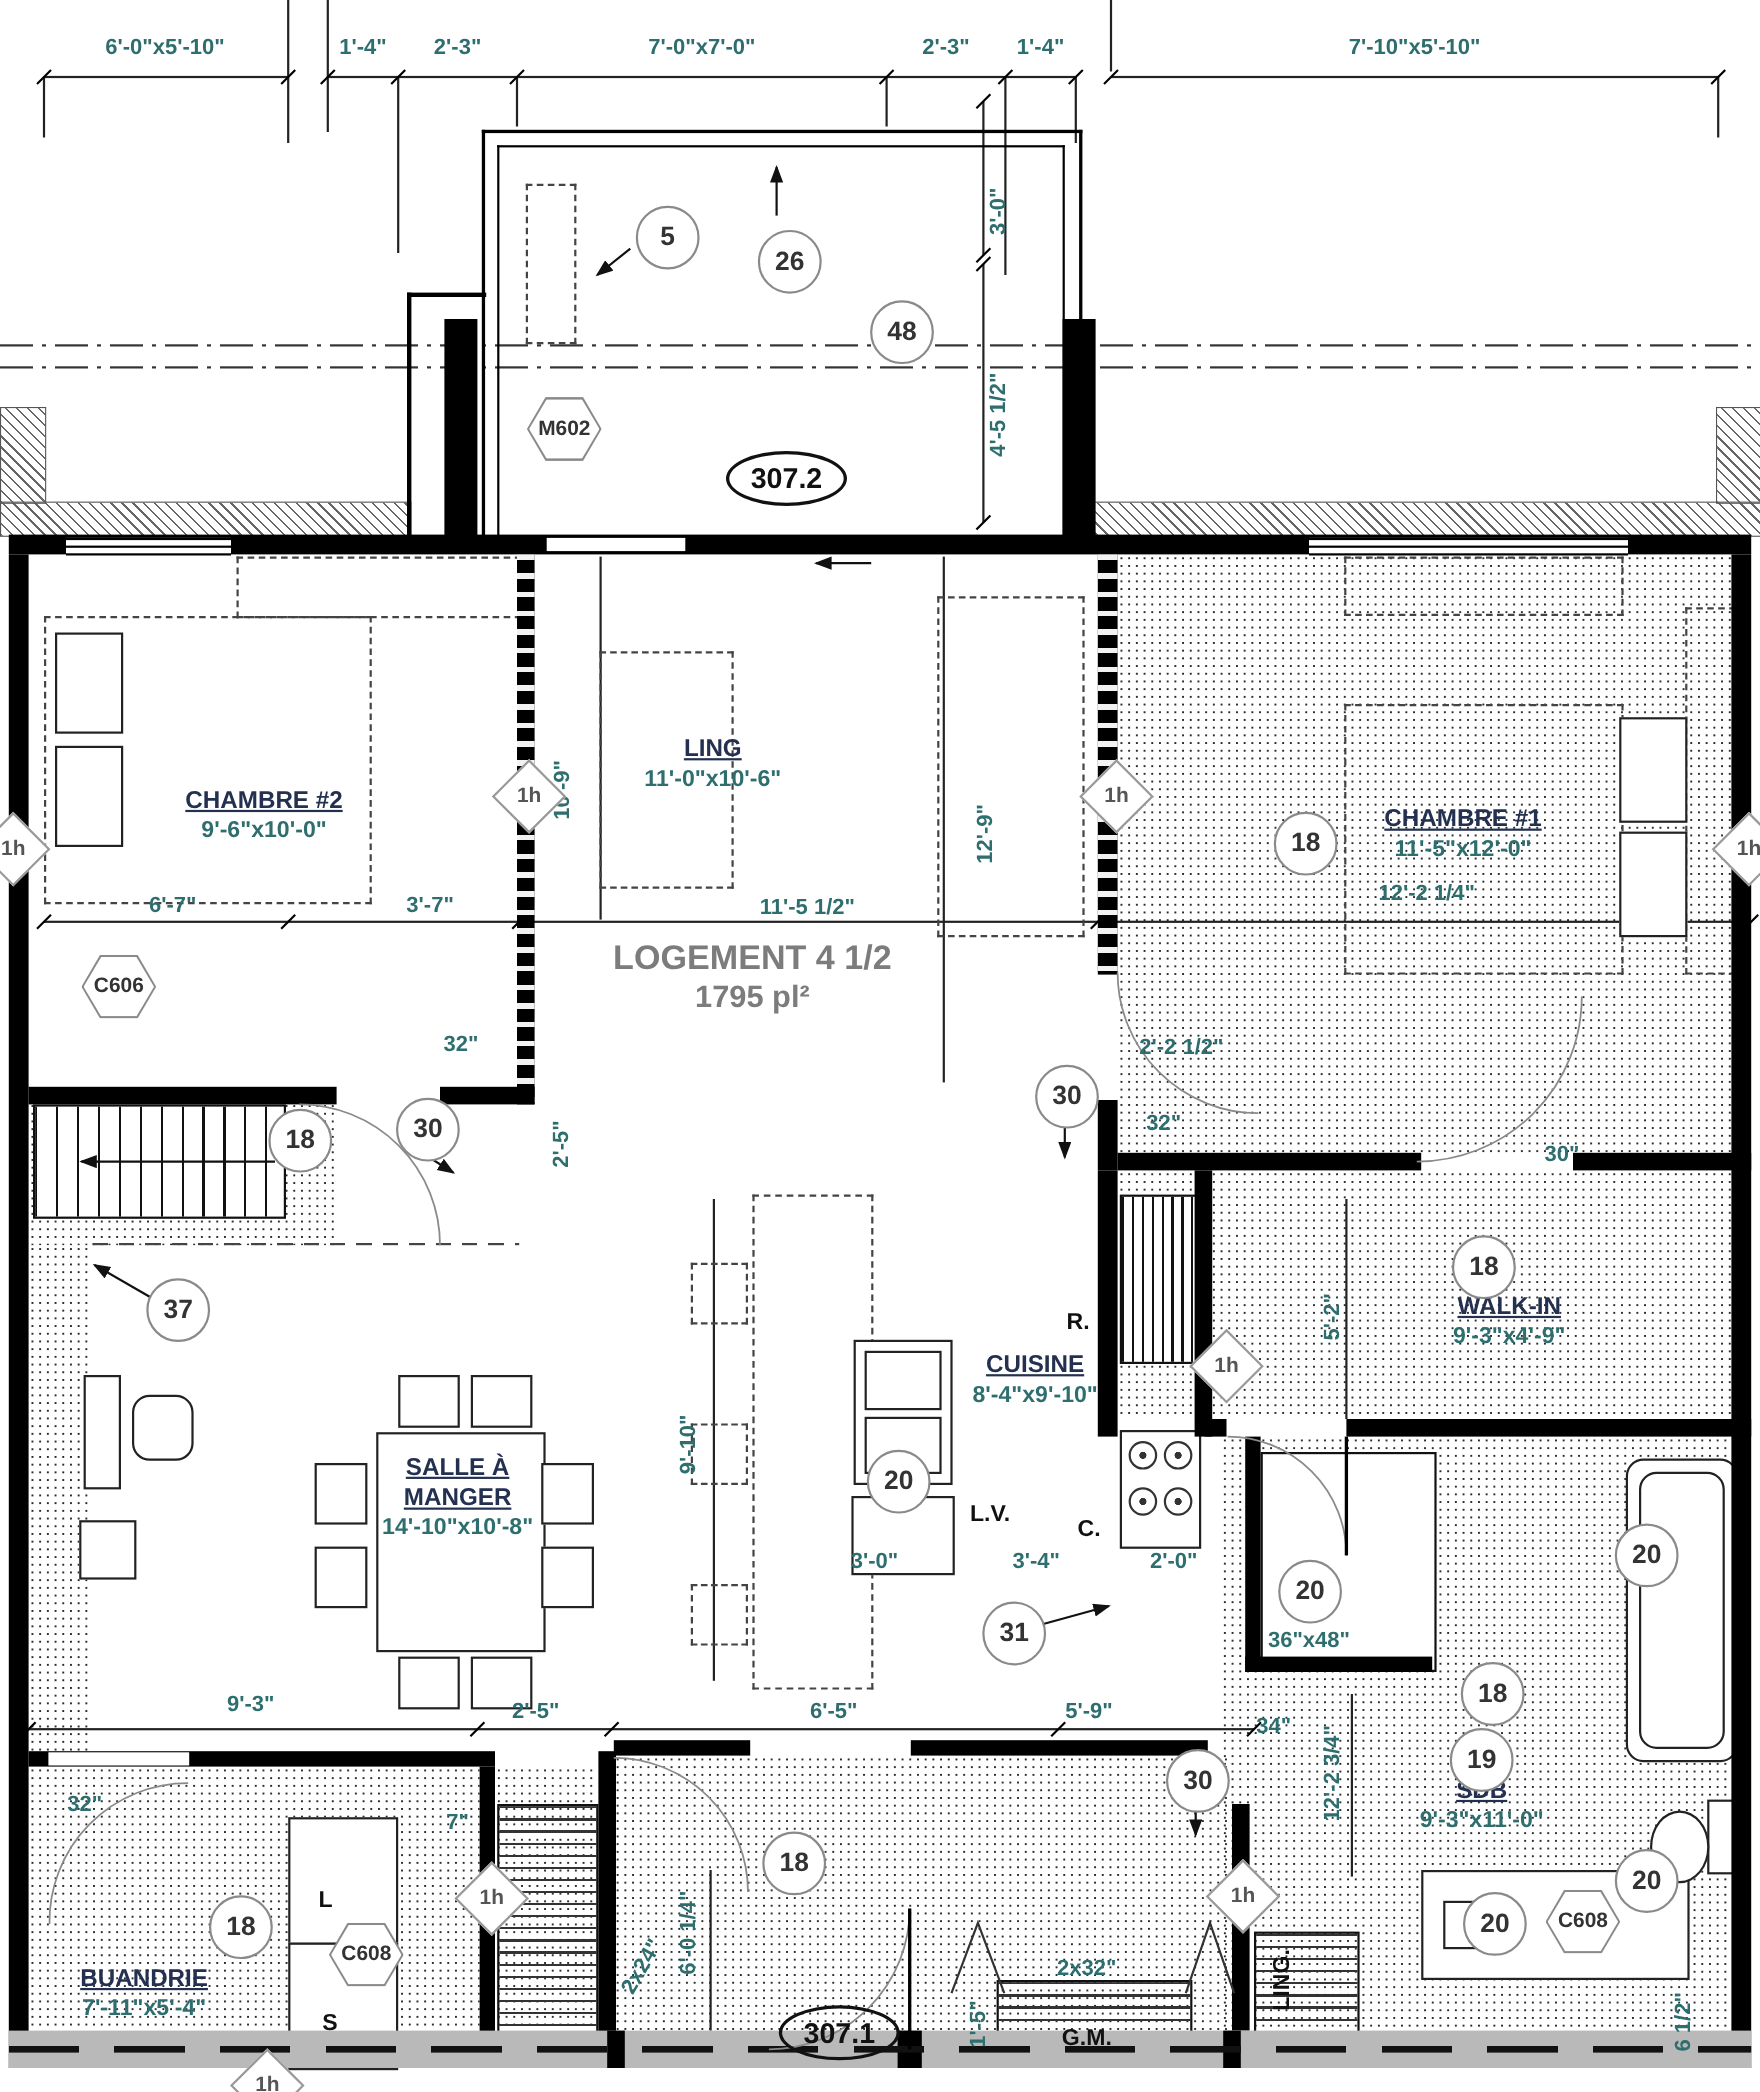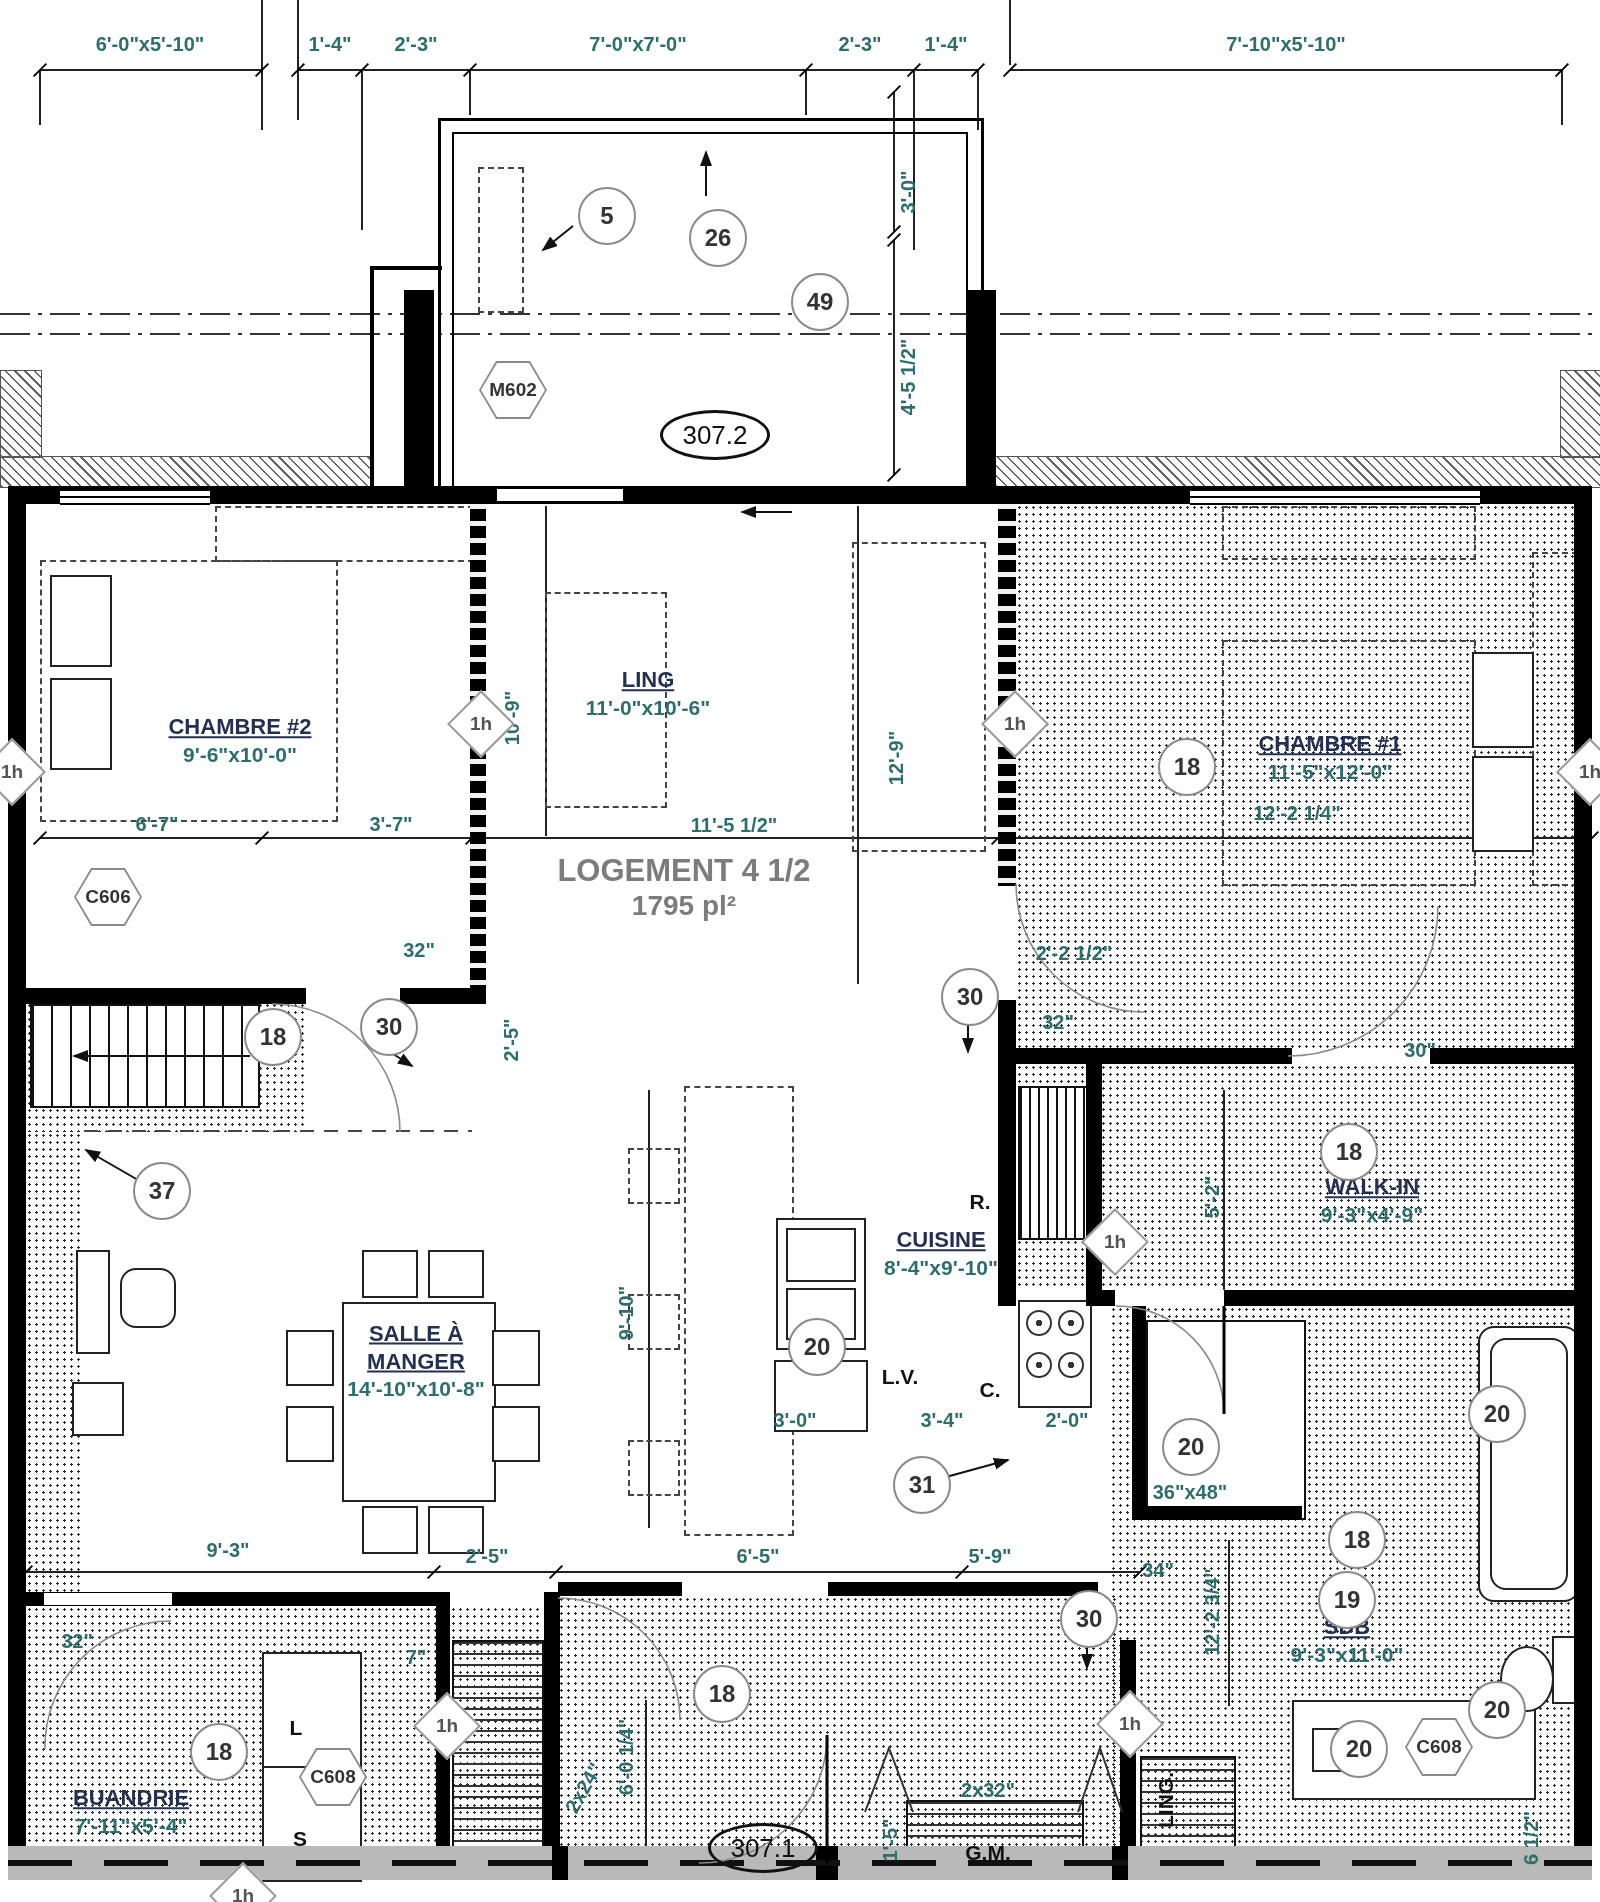--- a/index.html
+++ b/index.html
@@ -40,21 +40,21 @@
   .callout{position:absolute;width:54px;height:54px;border:2px solid #8a8a8a;border-radius:50%;background:#fff;
            display:flex;align-items:center;justify-content:center;font-size:24px;font-weight:bold;color:#333;z-index:8}
   .dia{position:absolute;width:44px;height:44px;background:#fff;border:2px solid #999;transform:rotate(45deg);
        z-index:8;display:flex;align-items:center;justify-content:center}
   .dia span{transform:rotate(-45deg);font-size:19px;font-weight:bold;color:#555}
   .hex{position:absolute;width:68px;height:58px;z-index:8}
   .hex .o{position:absolute;inset:0;background:#8a8a8a;clip-path:polygon(25% 0,75% 0,100% 50%,75% 100%,25% 100%,0 50%)}
   .hex .i{position:absolute;inset:2px;background:#fff;clip-path:polygon(25% 0,75% 0,100% 50%,75% 100%,25% 100%,0 50%)}
   .hex span{position:absolute;inset:0;display:flex;align-items:center;justify-content:center;font-size:19px;font-weight:bold;color:#333}
   .oval{position:absolute;width:104px;height:44px;border:3px solid #111;border-radius:50%;
-        display:flex;align-items:center;justify-content:center;font-size:26px;font-weight:normal;color:#111;z-index:8;background:transparent}
+        display:flex;align-items:center;justify-content:center;font-size:26px;font-weight:bold;color:#111;z-index:8;background:transparent}
   .slabel{position:absolute;transform:translate(-50%,-50%);font-size:21px;font-weight:bold;color:#111;white-space:nowrap;z-index:7}
   .slabel.r{transform:translate(-50%,-50%) rotate(-90deg)}
   .title-block{position:absolute;left:534px;top:852px;width:300px;text-align:center;z-index:7;color:#7c7c7c;font-weight:bold}
   .t1{font-size:108px;line-height:100px;letter-spacing:2px}
   .t2{font-size:31px;line-height:38px}
   .t3{font-size:28px;line-height:32px}
   svg.ov{position:absolute;left:0;top:0;z-index:6}
 </style>
 </head>
 <body>
@@ -318,21 +318,21 @@
     <div class="room" style="left: 1347px; top: 1640px;">
       <div class="nm">SDB</div>
       <div class="sz">9'-3"x11'-0"</div>
     </div>
     <div class="room" style="left: 131px; top: 1811px;">
       <div class="nm">BUANDRIE</div>
       <div class="sz">7'-11"x5'-4"</div>
     </div>
     <div class="callout" style="left: 578px; top: 187px;">5</div>
     <div class="callout" style="left: 689px; top: 209px;">26</div>
-    <div class="callout" style="left: 791px; top: 273px;">49</div>
+    <div class="callout" style="left: 791px; top: 273px;">48</div>
     <div class="callout" style="left: 1158px; top: 738px;">18</div>
     <div class="callout" style="left: 360px; top: 998px;">30</div>
     <div class="callout" style="left: 244px; top: 1008px;">18</div>
     <div class="callout" style="left: 941px; top: 968px;">30</div>
     <div class="callout" style="left: 133px; top: 1162px;">37</div>
     <div class="callout" style="left: 1320px; top: 1123px;">18</div>
     <div class="callout" style="left: 788px; top: 1318px;">20</div>
     <div class="callout" style="left: 893px; top: 1456px;">31</div>
     <div class="callout" style="left: 1162px; top: 1418px;">20</div>
     <div class="callout" style="left: 1468px; top: 1385px;">20</div>

